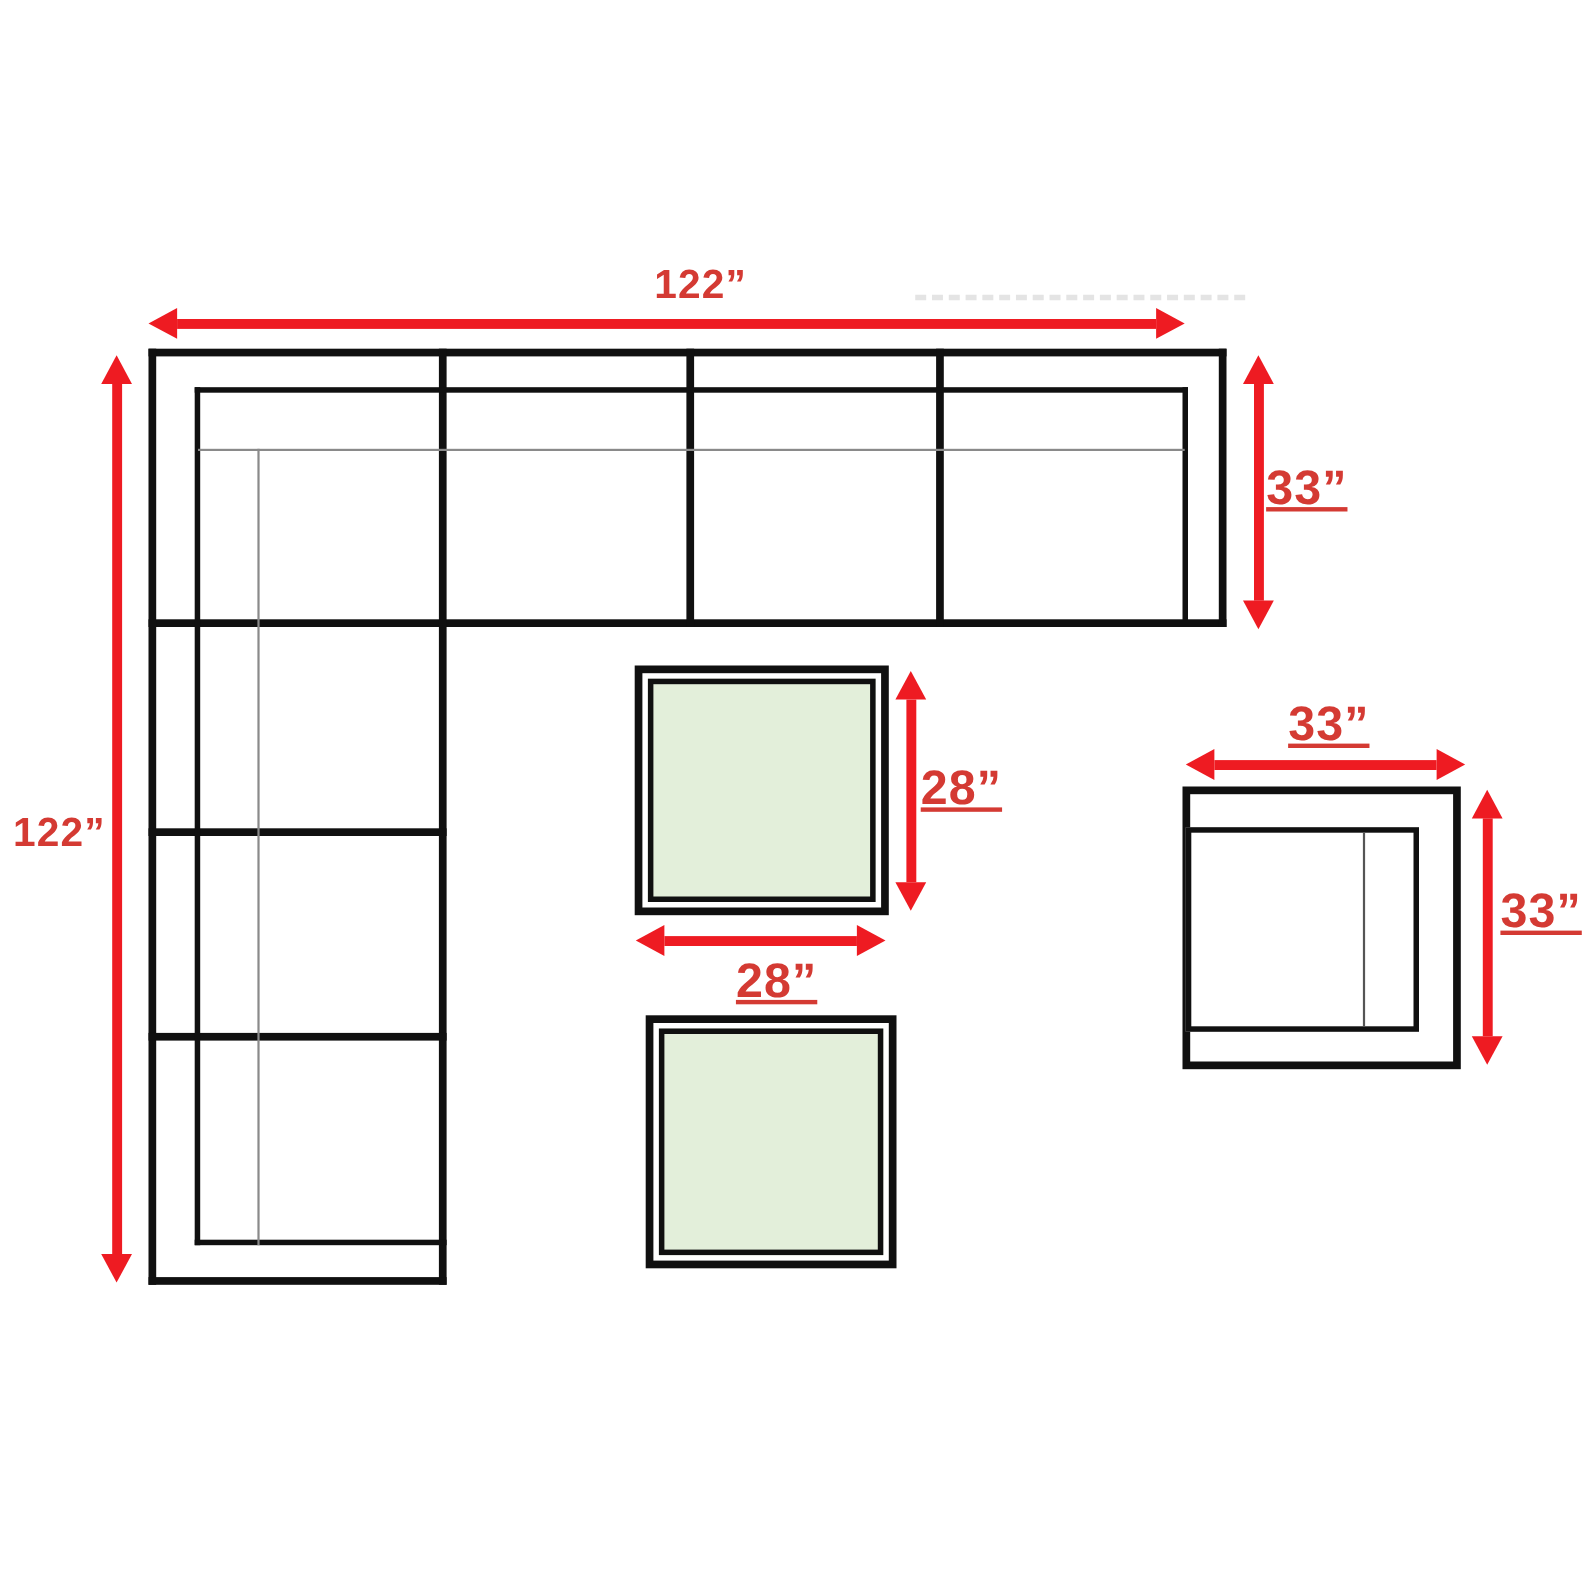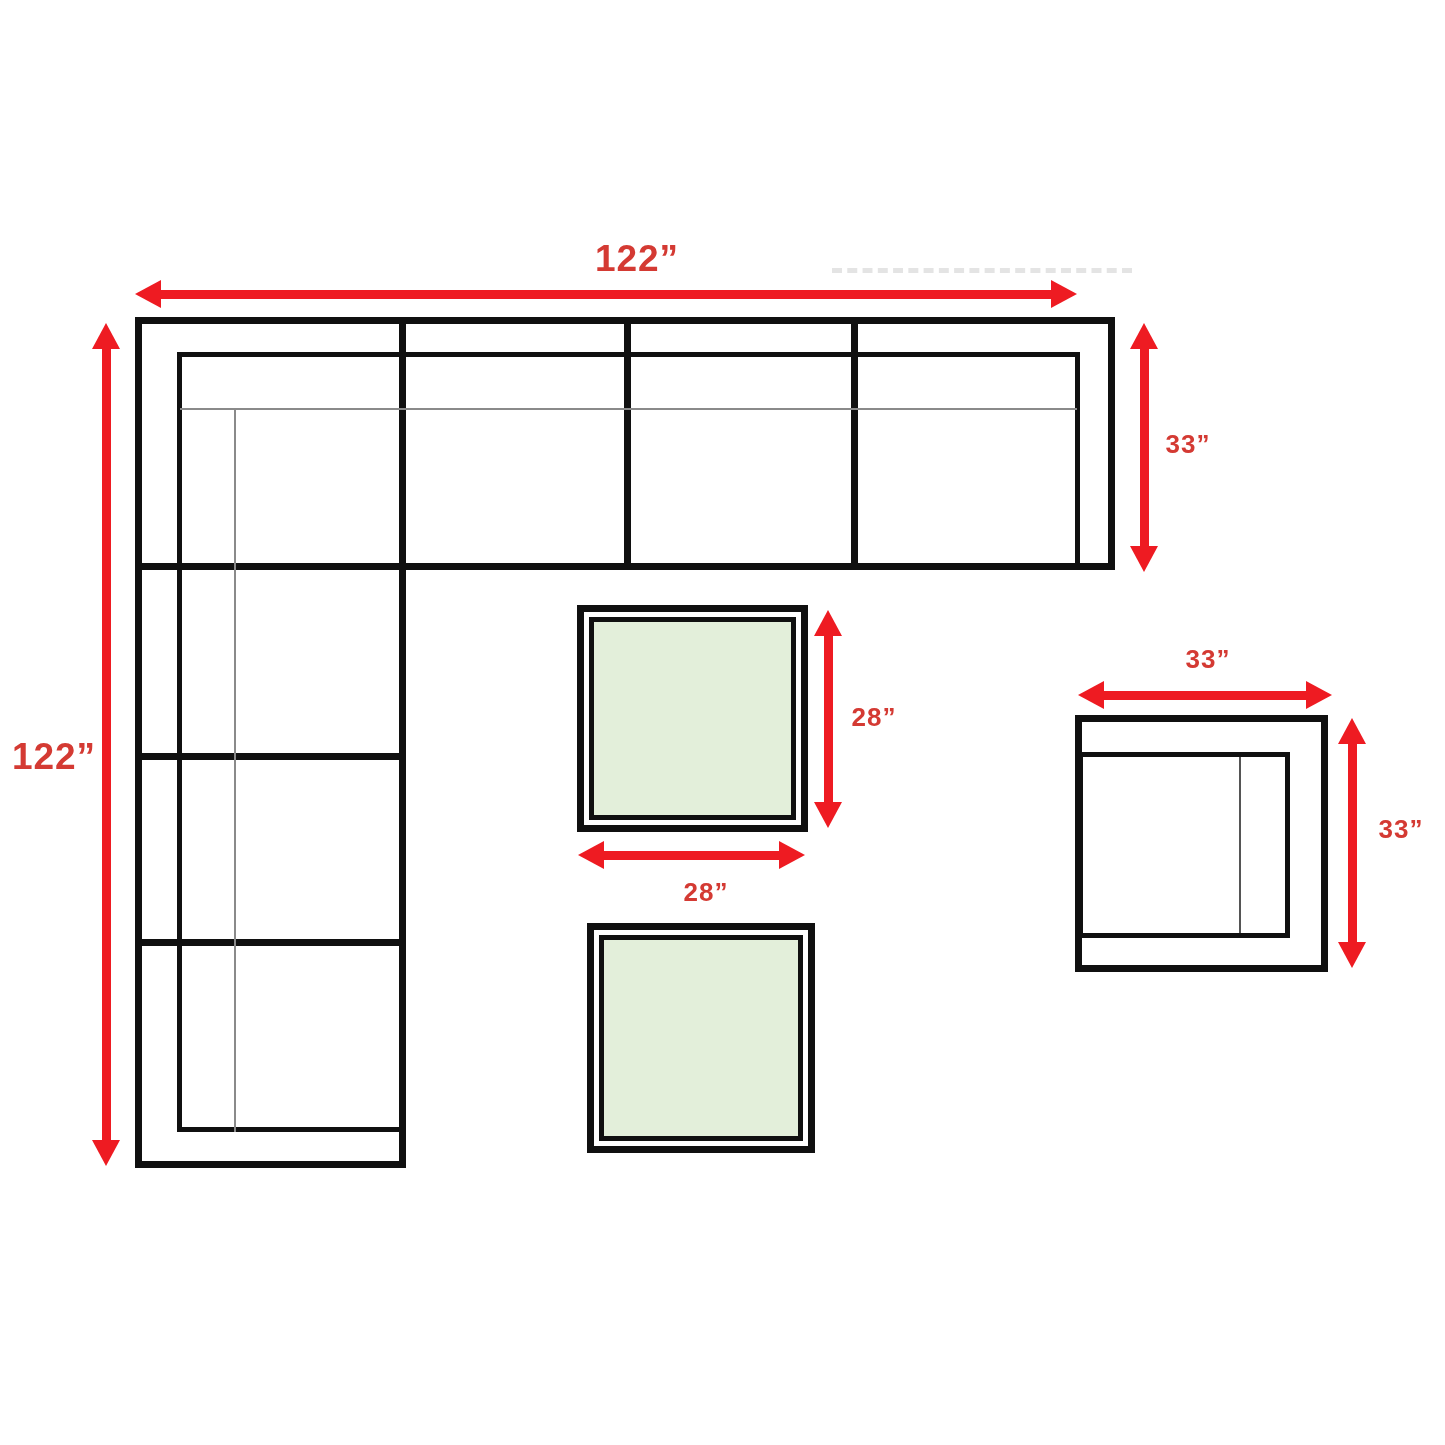--- a/index.html
+++ b/index.html
@@ -16,21 +16,21 @@
     position:relative;width:1445px;height:1445px;margin:0 auto;
     background:var(--background);overflow:hidden;
     font-family:"Liberation Sans",sans-serif;
   }
   .line{position:absolute;background:var(--line-black);}
   .gline{position:absolute;background:var(--line-gray);}
   .dim-label{
     position:absolute;color:var(--label-red);font-weight:bold;font-size:37px;
     transform:translate(-50%,-50%);white-space:nowrap;letter-spacing:1px;
   }
-  .dim-label.sm{font-size:26px;}
+  .dim-label.sm{font-size:44px;text-decoration:underline;}
   
   .harrow{position:absolute;height:9px;background:var(--arrow-red);}
   .harrow:before{content:"";position:absolute;left:-26px;top:-10px;width:0;height:0;
     border-top:14px solid transparent;border-bottom:14px solid transparent;
     border-right:26px solid var(--arrow-red);}
   .harrow:after{content:"";position:absolute;right:-26px;top:-10px;width:0;height:0;
     border-top:14px solid transparent;border-bottom:14px solid transparent;
     border-left:26px solid var(--arrow-red);}
   
   .varrow{position:absolute;width:9px;background:var(--arrow-red);}

